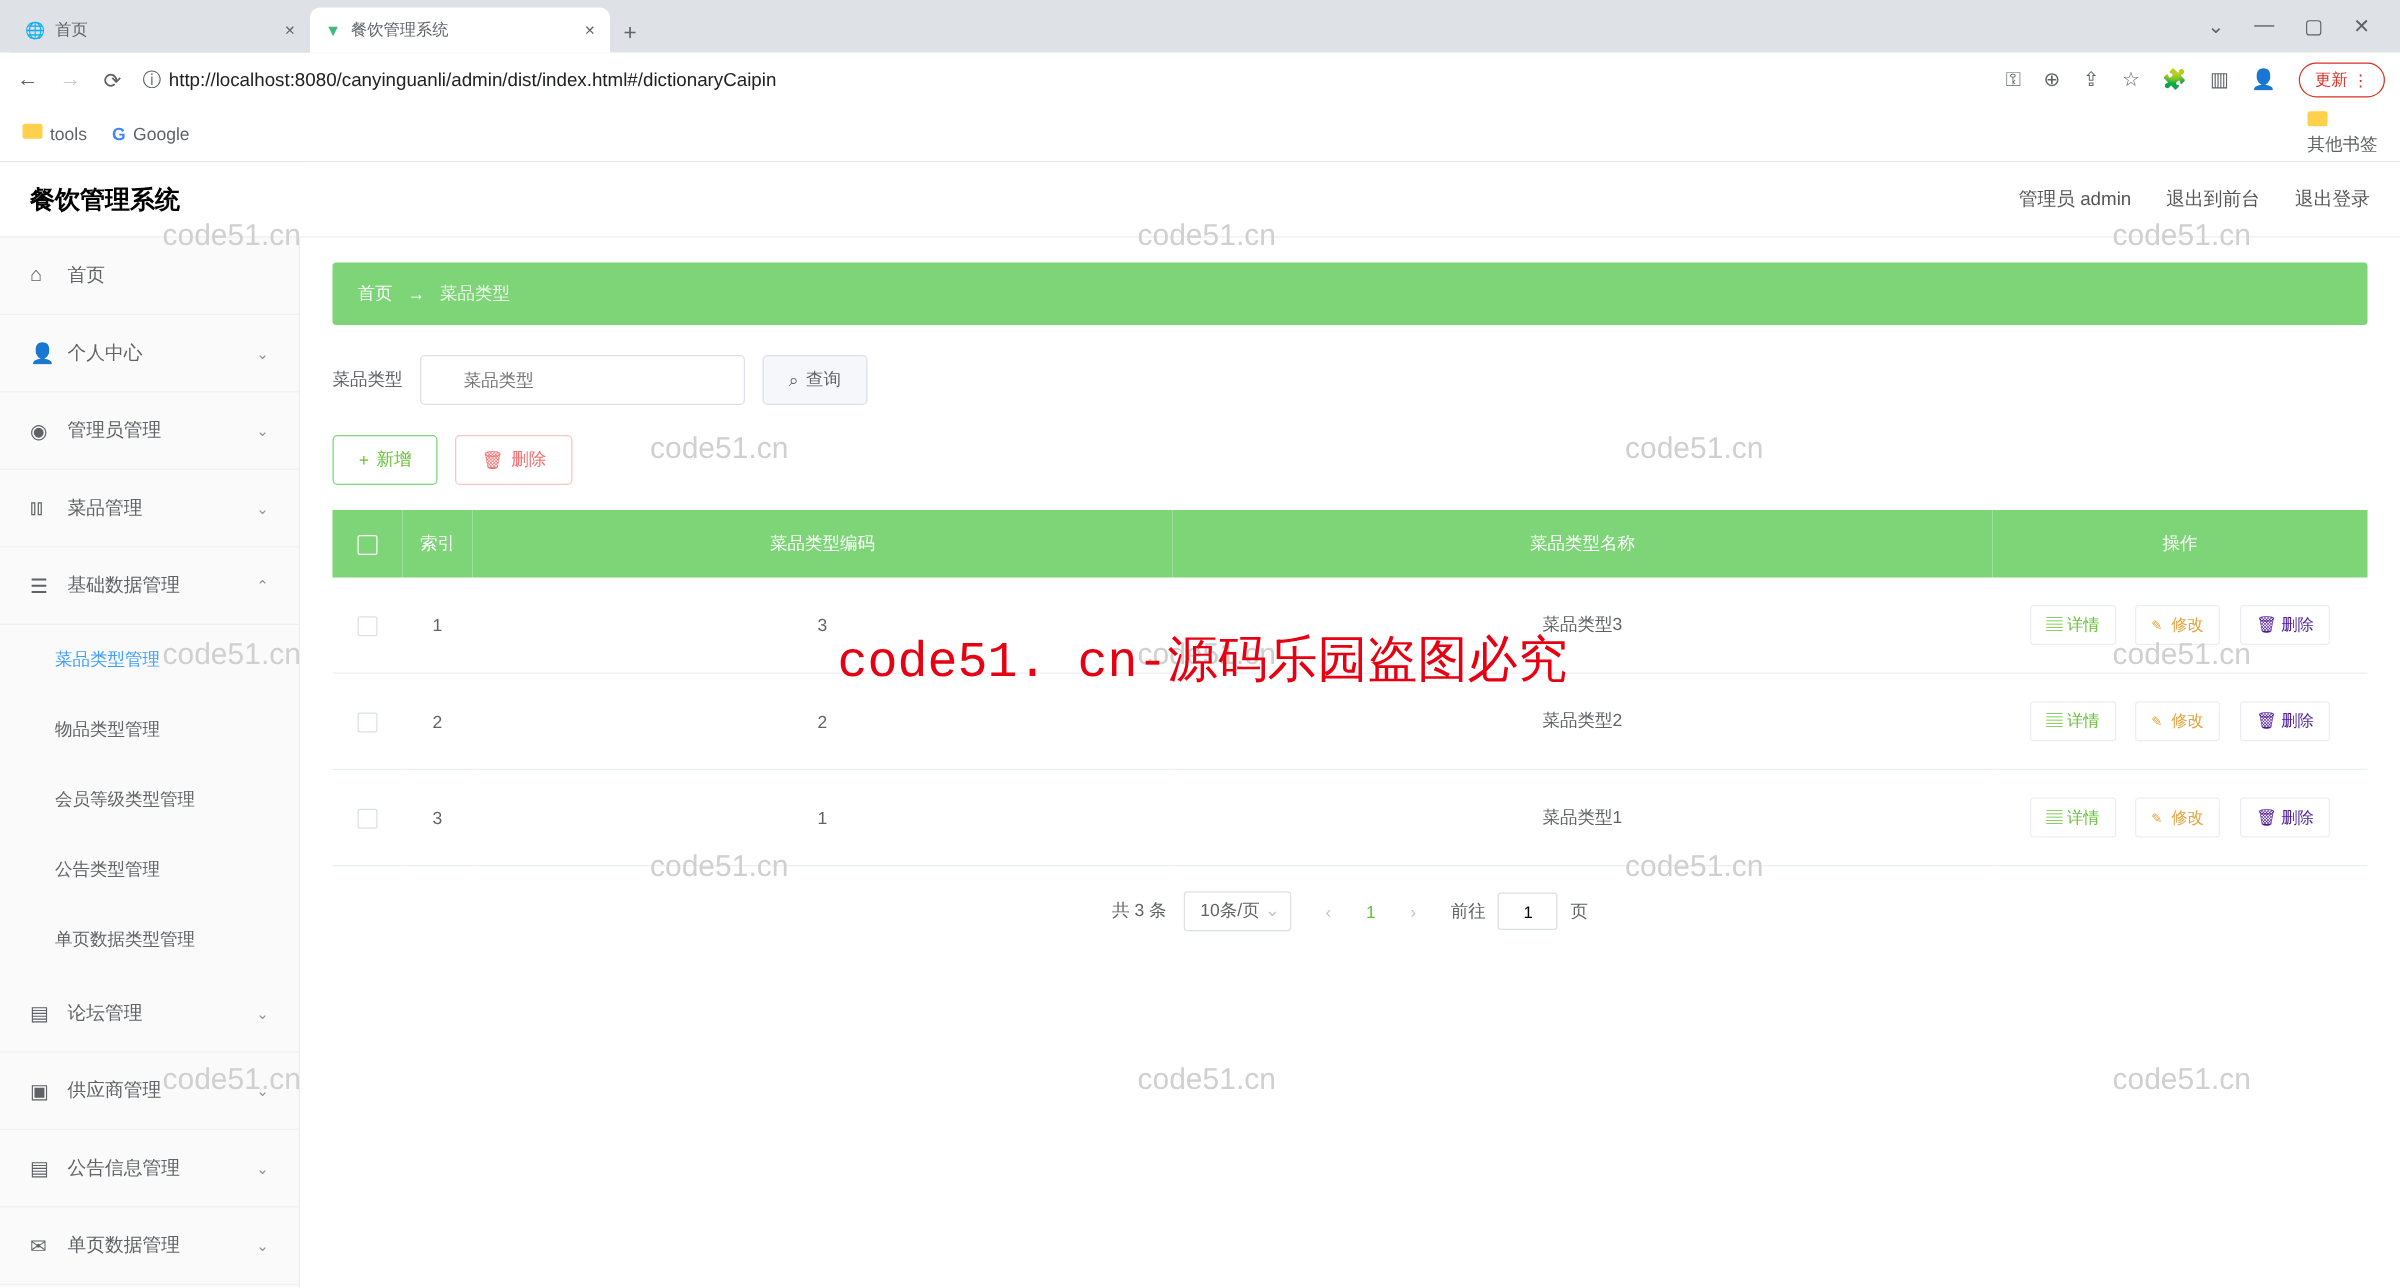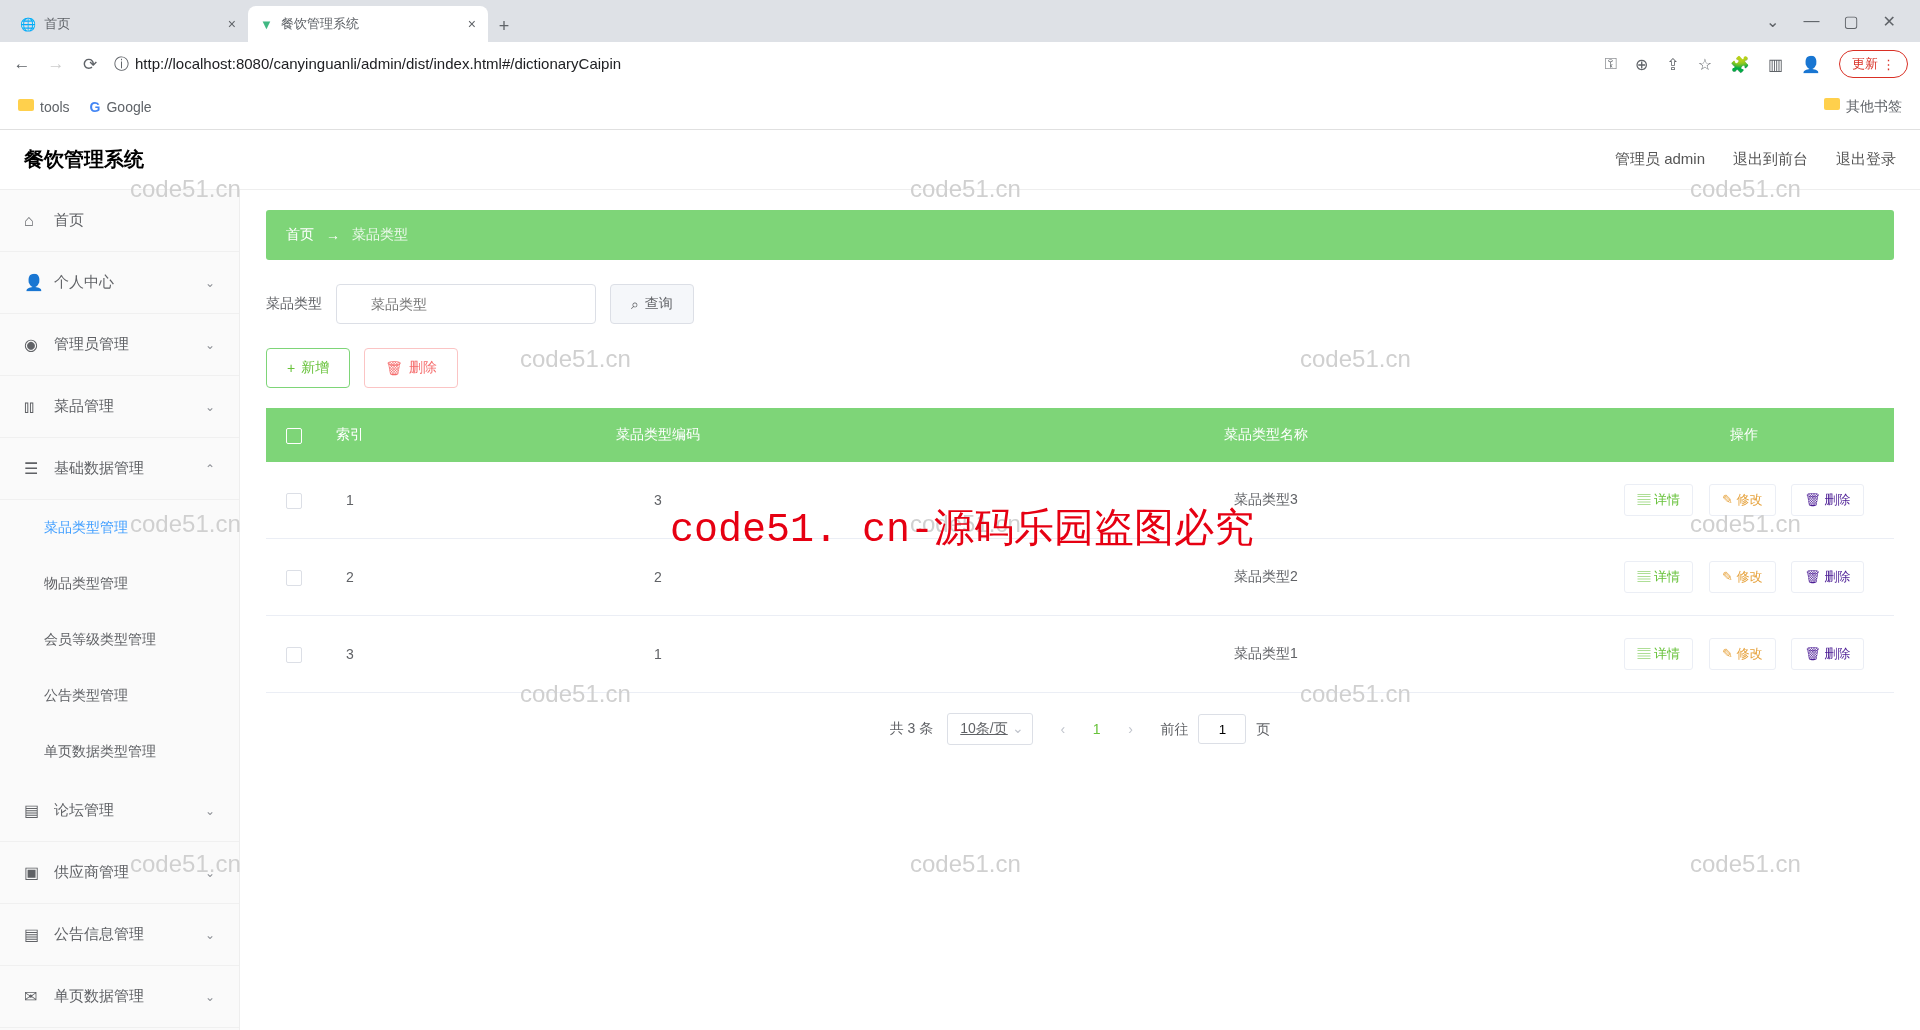--- a/index.html
+++ b/index.html
@@ -17,21 +17,21 @@
 .url-bar { height: 44px; display: flex; align-items: center; padding: 0 12px; gap: 14px; }
 .nav-icon { width: 20px; height: 20px; display: flex; align-items: center; justify-content: center; color: #5f6368; cursor: pointer; font-size: 17px; }
 .url-text { flex: 1; font-size: 15px; color: #202124; }
 .url-text .secure { color: #5f6368; margin-right: 6px; }
 .tool-icons { display: flex; gap: 18px; align-items: center; color: #5f6368; }
 .update-btn { border: 1px solid #d93025; color: #d93025; padding: 4px 12px; border-radius: 16px; font-size: 13px; display: flex; align-items: center; gap: 4px; justify-content: center; }
 
 .bookmark-bar { height: 42px; display: flex; align-items: center; padding: 0 18px; gap: 20px; font-size: 14px; color: #5f6368; }
 .bookmark-item { display: flex; align-items: flex-start; gap: 6px; cursor: pointer; }
 .folder-icon { width: 16px; height: 12px; background: #ffd04c; border-radius: 2px; display: inline-block; }
-.other-bm { margin-left: auto; }
+.other-bm { margin-left: auto; flex-direction: column; }
 
 
 .app { display: flex; height: calc(1030px - 130px); }
 .app-header { position: absolute; top: 130px; left: 0; right: 0; height: 60px; padding: 0 24px; display: flex; align-items: center; justify-content: space-between; background: #fff; border-bottom: 1px solid #eee; }
 .app-title { font-size: 20px; font-weight: bold; }
 .header-right { display: flex; gap: 28px; font-size: 15px; color: #555; }
 .header-right span { cursor: pointer; }
 
 .sidebar { width: 240px; background: #fafafa; border-right: 1px solid #eee; padding-top: 60px; overflow-y: auto; }
 .menu-item { height: 62px; display: flex; align-items: center; padding: 0 24px; font-size: 15px; color: #606266; cursor: pointer; gap: 12px; position: relative; border-bottom: 1px solid #f0f0f0; }
@@ -64,25 +64,25 @@
 .table th { background: #7ed578; color: #fff; font-weight: normal; padding: 18px 12px; font-size: 14px; text-align: center; }
 .table td { padding: 22px 12px; font-size: 14px; color: #606266; text-align: center; border-bottom: 1px solid #ebeef5; }
 .table .chk-col { width: 56px; }
 .table .idx-col { width: 56px; }
 .table .code-col { width: 560px; }
 .table .op-col { width: 300px; }
 .chk { width: 16px; height: 16px; border: 1px solid #dcdfe6; border-radius: 2px; display: inline-block; vertical-align: middle; }
 .th-chk { border-color: #fff; }
 .row-btn { display: inline-flex; align-items: center; gap: 4px; padding: 6px 12px; border: 1px solid #ebeef5; border-radius: 3px; font-size: 13px; margin: 0 6px; cursor: pointer; background: #fff; }
 .rb-detail { color: #67c23a; }
-.rb-edit { color: #e6a23c; }
+.rb-edit { color: #e6a23c; font-family: Liberation Mono, monospace; }
 .rb-delete { color: #4c1d95; }
 
 .pagination { margin-top: 20px; display: flex; justify-content: center; align-items: center; gap: 14px; font-size: 14px; color: #606266; }
-.page-select { border: 1px solid #dcdfe6; padding: 6px 24px 6px 12px; border-radius: 3px; position: relative; text-decoration: underline; }
+.page-select { border: 1px solid #dcdfe6; padding: 6px 24px 6px 12px; border-radius: 3px; position: relative; }
 .page-nav { width: 32px; height: 32px; display: flex; align-items: center; justify-content: center; cursor: pointer; color: #c0c4cc; }
 .page-num { color: #67c23a; font-weight: 500; }
 .page-goto input { width: 48px; height: 30px; border: 1px solid #dcdfe6; border-radius: 3px; text-align: center; margin: 0 6px; }
 
 .watermark { position: absolute; color: #d0d0d0; font-size: 24px; pointer-events: none; z-index: 100; }
 .big-red { position: absolute; color: #e60012; font-size: 40px; pointer-events: none; z-index: 101; font-family: Liberation Mono, monospace; }
 </style>
 </head>
 <body>
 

